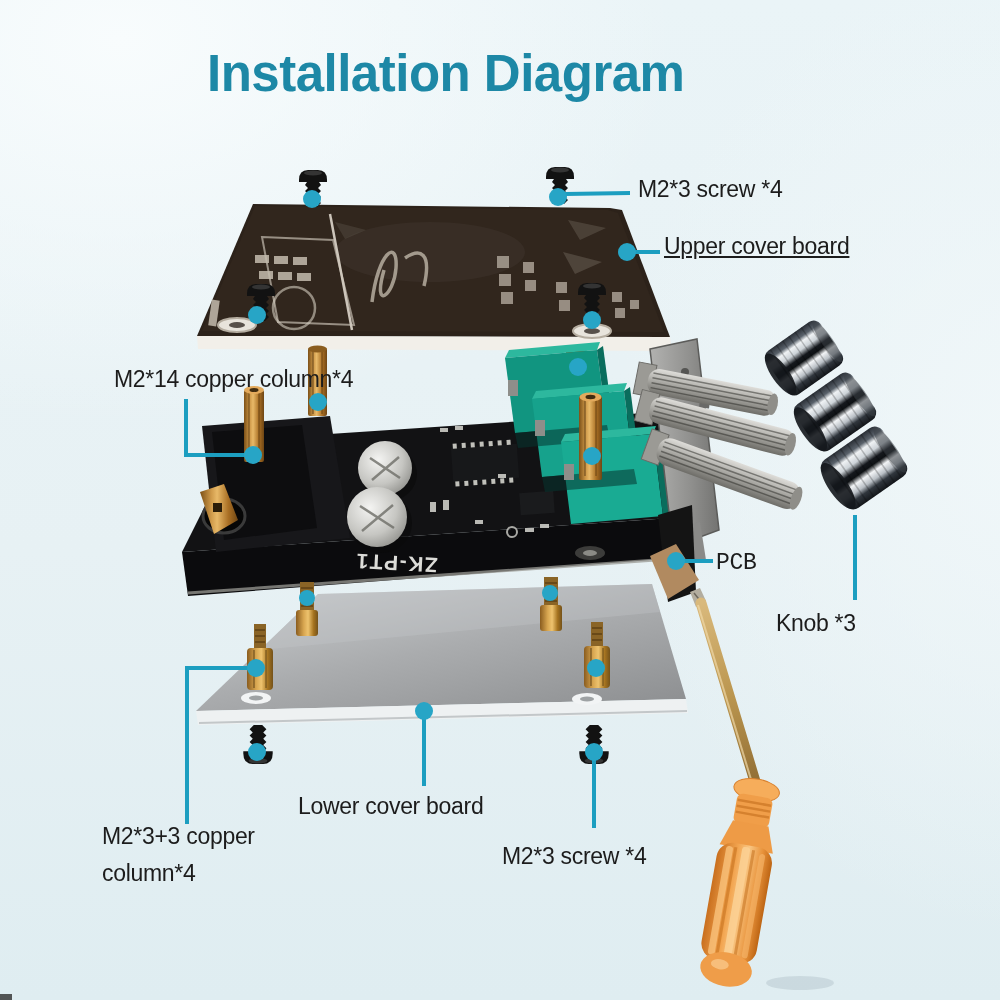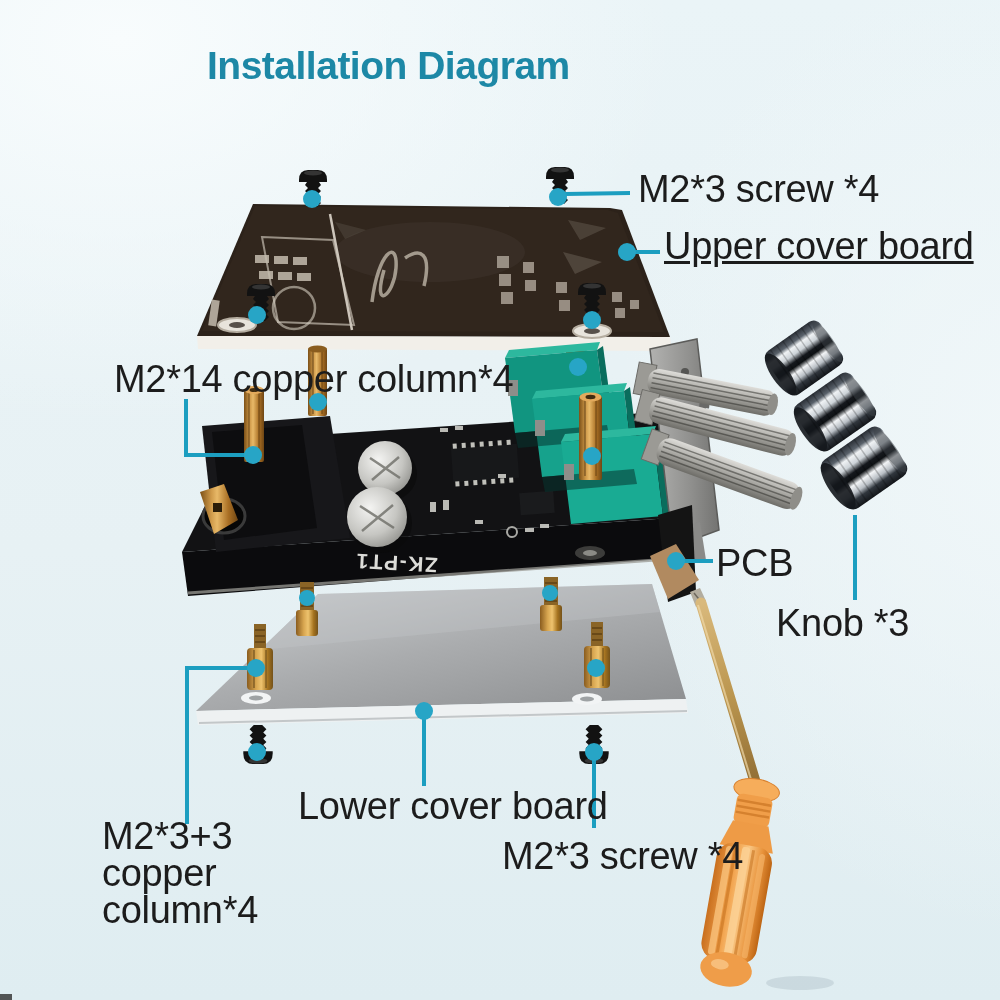--- a/index.html
+++ b/index.html
@@ -7,32 +7,32 @@
     position:relative;width:1000px;height:1000px;overflow:hidden;
     font-family:"Liberation Sans", sans-serif;
     background:
       radial-gradient(900px 620px at 12% 4%, #f8fcfd 0%, rgba(248,252,253,0) 62%),
       radial-gradient(760px 900px at 103% 44%, #f0f7f9 0%, rgba(240,247,249,0) 55%),
       linear-gradient(180deg,#eaf4f7 0%,#e7f1f4 55%,#dfedf1 100%);
   }
   .art{position:absolute;left:0;top:0;width:1000px;height:1000px;}
   .page-title{
     position:absolute;left:207px;top:44px;
-    font-size:39px;font-weight:bold;letter-spacing:-0.5px;color:#1d88a6;
+    font-size:51px;font-weight:bold;letter-spacing:-0.5px;color:#1d88a6;
     white-space:nowrap;
   }
   .lbl{
-    position:absolute;font-size:38px;letter-spacing:-0.3px;color:#1c1c1c;
+    position:absolute;font-size:23px;letter-spacing:-0.3px;color:#1c1c1c;
     white-space:nowrap;line-height:37px;
   }
   .lbl.wrap{white-space:normal;width:230px;}
   .lbl-screw-top{left:638px;top:171px;}
   .lbl-upper-cover{left:664px;top:228px;text-decoration:underline;}
   .lbl-copper-long{left:105px;top:361px;margin-left:9px;}
-  .lbl-pcb{left:716px;top:545px;}
+  .lbl-pcb{left:716px;top:545px;font-family:Liberation Mono, monospace;}
   .lbl-knobs{left:776px;top:605px;}
   .lbl-lower-cover{left:298px;top:788px;}
   .lbl-copper-short{left:102px;top:818px;}
   .lbl-screw-bottom{left:502px;top:838px;}
 </style>
 </head>
 <body>
 
 <div class="stage">
 

